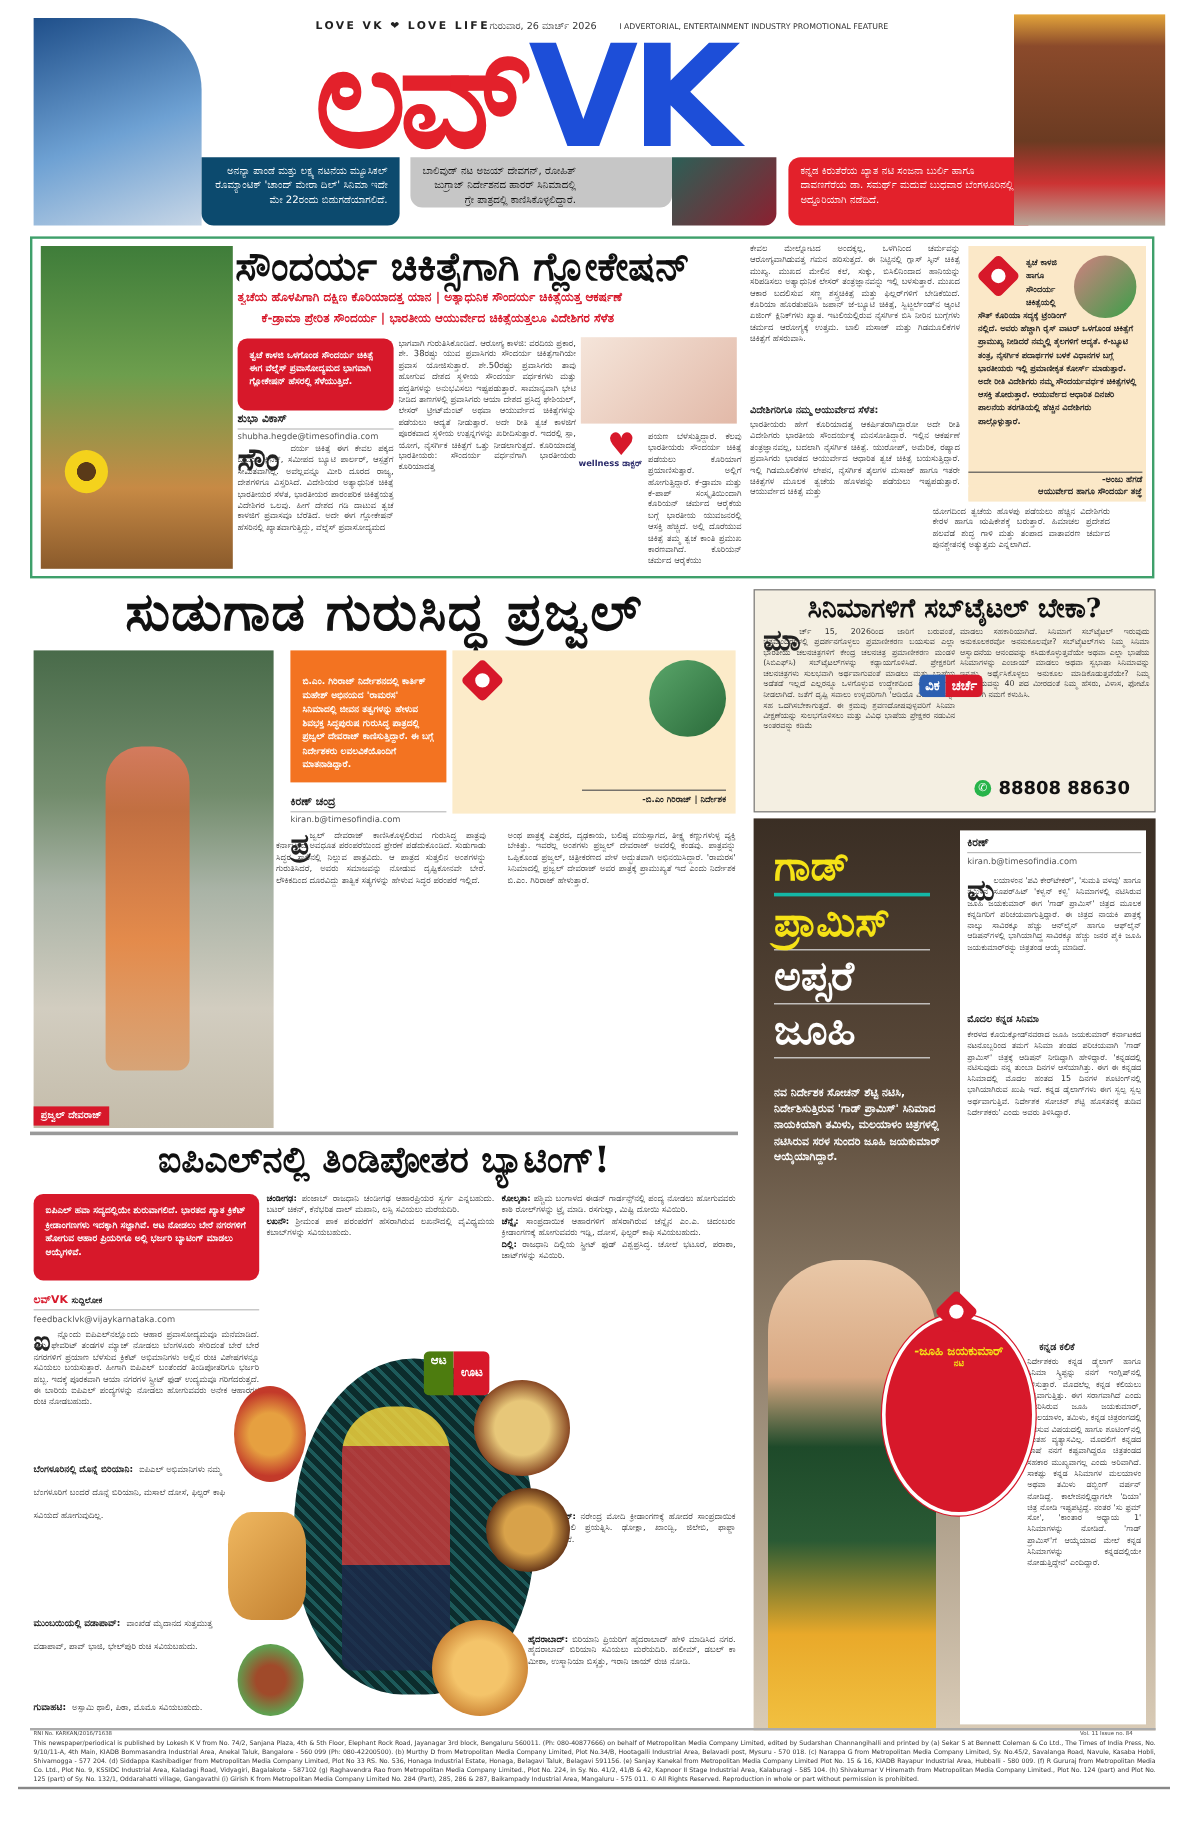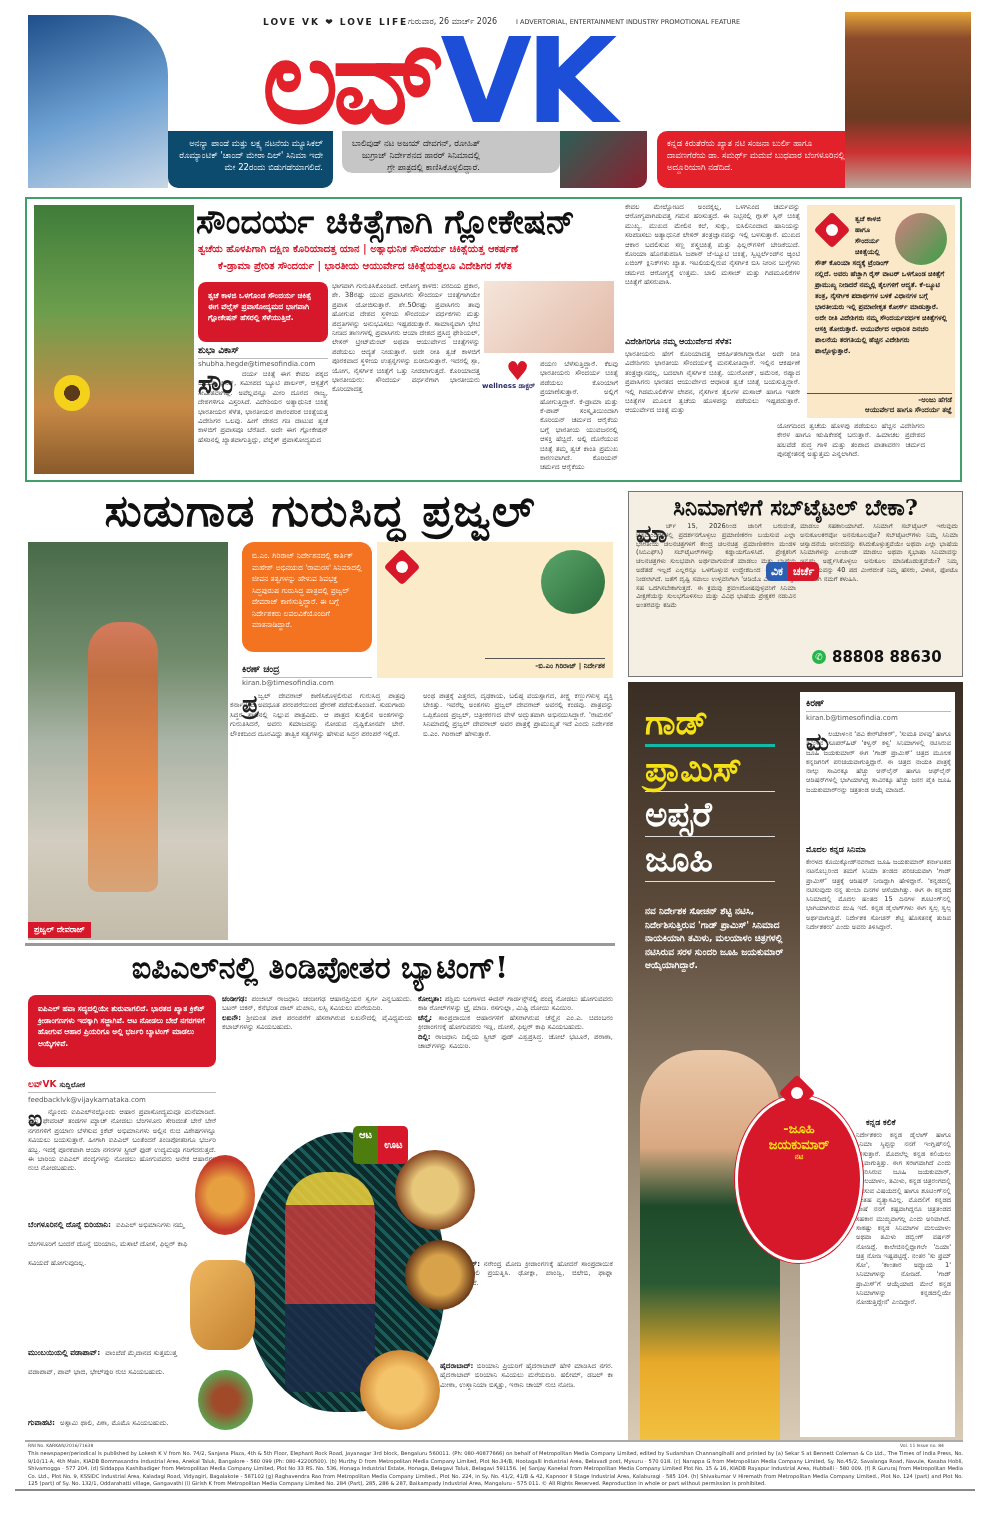--- a/index.html
+++ b/index.html
@@ -6,21 +6,21 @@
 body{width:990px;height:1521px;background:#fff;font-family:"DejaVu Sans",sans-serif;position:relative;overflow:hidden;color:#222}
 .abs{position:absolute}
 .ph{background:linear-gradient(135deg,#c9b59a,#7d6a55);overflow:hidden}
 .txt{font-size:7px;line-height:9.4px;color:#333;text-align:justify;overflow:hidden}
 .txt b{color:#111}
 .hdr-tag{font-size:9px;letter-spacing:2px;font-weight:bold;color:#222}
 .logo{font-family:"DejaVu Sans",sans-serif;font-weight:bold;font-size:118px;line-height:1;letter-spacing:-6px}
 .teaser{font-size:10px;line-height:14px;padding:6px 10px;border-radius:0 0 10px 10px}
 .sec-title{font-family:"DejaVu Serif",serif;font-weight:bold;text-align:center;color:#111}
 .redbox{background:#d7182a;color:#fff;font-weight:bold;font-size:9px;line-height:13px;padding:8px 10px;border-radius:8px}
-.orangebox{background:#f37321;color:#fff;font-weight:normal;font-size:9px;line-height:13px;padding:8px 10px;border-radius:12px}
+.orangebox{background:#f37321;color:#fff;font-weight:bold;font-size:9px;line-height:13px;padding:20px 10px;border-radius:0}
 .byline{font-size:9px;font-weight:bold;border-bottom:1px solid #bbb;padding-bottom:2px}
 .email{font-size:7px;color:#555;margin-top:2px}
 .quote{background:#fbe8c8;padding:8px;font-size:7.5px;line-height:11px;font-weight:bold}
 .diamond{width:26px;height:26px;background:#d7182a;transform:rotate(45deg);border-radius:4px;display:inline-block;position:relative}
 .diamond::after{content:"";position:absolute;left:7px;top:7px;width:12px;height:12px;border-radius:50%;background:#fff}
 .rule{height:3px;background:#999}
 </style>
 </head>
 <body>
 
@@ -136,21 +136,21 @@
 <div class="abs byline" style="left:806px;top:698px;width:145px">ಕಿರಣ್</div>
 <div class="abs email" style="left:806px;top:712px">kiran.b@timesofindia.com</div>
 <div class="abs" style="left:806px;top:730px;font-size:24px;font-weight:bold;line-height:24px">ಮ</div>
 <div class="abs txt" style="left:806px;top:730px;width:145px;height:112px;text-indent:22px;font-size:6.7px;line-height:9.3px">ಲಯಾಳಂನ 'ಪವಿ ಕೇರ್‌ಟೇಕರ್', 'ಸುಮತಿ ವಳವು' ಹಾಗೂ ತಮಿಳಿನ ಸೂಪರ್‌ಹಿಟ್ 'ಕಳ್ವನ್ ಕಳ್ವಿ' ಸಿನಿಮಾಗಳಲ್ಲಿ ನಟಿಸಿರುವ ಜೂಹಿ ಜಯಕುಮಾರ್ ಈಗ 'ಗಾಡ್ ಪ್ರಾಮಿಸ್' ಚಿತ್ರದ ಮೂಲಕ ಕನ್ನಡಿಗರಿಗೆ ಪರಿಚಯವಾಗುತ್ತಿದ್ದಾರೆ. ಈ ಚಿತ್ರದ ನಾಯಕಿ ಪಾತ್ರಕ್ಕೆ ನಾಲ್ಕು ಸಾವಿರಕ್ಕೂ ಹೆಚ್ಚು ಆನ್‌ಲೈನ್ ಹಾಗೂ ಆಫ್‌ಲೈನ್ ಆಡಿಷನ್‌ಗಳಲ್ಲಿ ಭಾಗಿಯಾಗಿದ್ದ ಸಾವಿರಕ್ಕೂ ಹೆಚ್ಚು ಜನರ ಪೈಕಿ ಜೂಹಿ ಜಯಕುಮಾರ್‌ರನ್ನು ಚಿತ್ರತಂಡ ಆಯ್ಕೆ ಮಾಡಿದೆ.</div>
 <div class="abs" style="left:806px;top:845px;font-size:8px;font-weight:bold">ಮೊದಲ ಕನ್ನಡ ಸಿನಿಮಾ</div>
 <div class="abs txt" style="left:806px;top:858px;width:145px;height:245px;font-size:6.7px;line-height:9.3px">ಕೇರಳದ ಕೊಯಿಕ್ಕೋಡ್‌ನವರಾದ ಜೂಹಿ ಜಯಕುಮಾರ್ ಕರ್ನಾಟಕದ ನಟನೊಬ್ಬರಿಂದ ತಮಗೆ ಸಿನಿಮಾ ತಂಡದ ಪರಿಚಯವಾಗಿ 'ಗಾಡ್ ಪ್ರಾಮಿಸ್' ಚಿತ್ರಕ್ಕೆ ಆಡಿಷನ್ ನೀಡಿದ್ದಾಗಿ ಹೇಳಿದ್ದಾರೆ. 'ಕನ್ನಡದಲ್ಲಿ ನಟಿಸುವುದು ನನ್ನ ತುಂಬಾ ದಿನಗಳ ಆಸೆಯಾಗಿತ್ತು. ಈಗ ಈ ಕನ್ನಡದ ಸಿನಿಮಾದಲ್ಲಿ ಮೊದಲ ಹಂತದ 15 ದಿನಗಳ ಶೂಟಿಂಗ್‌ನಲ್ಲಿ ಭಾಗಿಯಾಗಿರುವ ಖುಷಿ ಇದೆ. ಕನ್ನಡ ಡೈಲಾಗ್‌ಗಳು ಈಗ ಸ್ವಲ್ಪ ಸ್ವಲ್ಪ ಅರ್ಥವಾಗುತ್ತಿವೆ. ನಿರ್ದೇಶಕ ಸೋಚನ್ ಶೆಟ್ಟಿ ಹೊಸತನಕ್ಕೆ ತುಡಿವ ನಿರ್ದೇಶಕರು' ಎಂದು ಅವರು ತಿಳಿಸಿದ್ದಾರೆ.</div>
 <div class="abs" style="left:866px;top:1118px;font-size:8px;font-weight:bold">ಕನ್ನಡ ಕಲಿಕೆ</div>
 <div class="abs txt" style="left:806px;top:1131px;width:145px;height:300px;font-size:6.7px;line-height:9.3px;padding-left:50px">ನಿರ್ದೇಶಕರು ಕನ್ನಡ ಡೈಲಾಗ್ ಹಾಗೂ ಸಿನಿಮಾ ಸ್ಕ್ರಿಪ್ಟನ್ನು ನನಗೆ ಇಂಗ್ಲಿಷ್‌ನಲ್ಲಿ ಕಳಿಸುತ್ತಾರೆ. ಮೊದಲೆಲ್ಲ ಕನ್ನಡ ಕಲಿಯಲು ಕಷ್ಟವಾಗುತ್ತಿತ್ತು. ಈಗ ಸರಾಗವಾಗಿದೆ ಎಂದು ವಿವರಿಸಿರುವ ಜೂಹಿ ಜಯಕುಮಾರ್, 'ಮಲಯಾಳಂ, ತಮಿಳು, ಕನ್ನಡ ಚಿತ್ರರಂಗದಲ್ಲಿ ನಟಿಸುವ ವಿಷಯದಲ್ಲಿ ಹಾಗೂ ಶೂಟಿಂಗ್‌ನಲ್ಲಿ ಅಂತಹ ವ್ಯತ್ಯಾಸವಿಲ್ಲ. ಮೊದಲಿಗೆ ಕನ್ನಡದ ಭಾಷೆ ನನಗೆ ಕಷ್ಟವಾಗಿದ್ದರೂ ಚಿತ್ರತಂಡದ ಸಹಕಾರ ಮುಖ್ಯವಾಗಲ್ಲ ಎಂದು ಅರಿವಾಗಿದೆ. ಸಾಕಷ್ಟು ಕನ್ನಡ ಸಿನಿಮಾಗಳ ಮಲಯಾಳಂ ಅಥವಾ ತಮಿಳು ಡಬ್ಬಿಂಗ್ ವರ್ಷನ್ ನೋಡಿದ್ದೆ. ಕಾಲೇಜಿನಲ್ಲಿದ್ದಾಗಲೇ 'ದಿಯಾ' ಚಿತ್ರ ನೋಡಿ ಇಷ್ಟಪಟ್ಟಿದ್ದೆ. ನಂತರ 'ಸು ಫ್ರಮ್ ಸೋ', 'ಕಾಂತಾರ ಅಧ್ಯಾಯ 1' ಸಿನಿಮಾಗಳನ್ನು ನೋಡಿದೆ. 'ಗಾಡ್ ಪ್ರಾಮಿಸ್'ಗೆ ಆಯ್ಕೆಯಾದ ಮೇಲೆ ಕನ್ನಡ ಸಿನಿಮಾಗಳನ್ನು ಕನ್ನಡದಲ್ಲಿಯೇ ನೋಡುತ್ತಿದ್ದೇನೆ' ಎಂದಿದ್ದಾರೆ.</div>
 
 <div class="abs" style="left:735px;top:1095px;width:128px;height:168px;border-radius:50%;background:#d7182a;border:3px solid #fff;box-shadow:0 0 0 1px #d7182a;padding:18px 14px;text-align:center">
-  <span style="color:#f5e216;font-size:13px;font-weight:bold;display:block;margin-top:5px">-ಜೂಹಿ ಜಯಕುಮಾರ್</span>
+  <span style="color:#f5e216;font-size:10px;font-weight:bold;display:block;margin-top:5px">-ಜೂಹಿ ಜಯಕುಮಾರ್</span>
   <span style="color:#f5e216;font-size:7px;font-weight:bold;display:block">ನಟಿ</span>
 </div>
 <div class="abs diamond" style="left:784px;top:1080px"></div>
 
 
 <div class="abs sec-title" style="left:25px;top:950px;width:590px;font-size:30px">ಐಪಿಎಲ್‌ನಲ್ಲಿ ತಿಂಡಿಪೋತರ ಬ್ಯಾಟಿಂಗ್!</div>
 <div class="abs redbox" style="left:28px;top:995px;width:188px;height:72px;font-size:7.5px;line-height:11.5px">
   <span>ಐಪಿಎಲ್ ಹವಾ ಸದ್ಯದಲ್ಲಿಯೇ ಶುರುವಾಗಲಿದೆ. ಭಾರತದ ಖ್ಯಾತ ಕ್ರಿಕೆಟ್ ಕ್ರೀಡಾಂಗಣಗಳು ಇದಕ್ಕಾಗಿ ಸಜ್ಜಾಗಿವೆ. ಆಟ ನೋಡಲು ಬೇರೆ ನಗರಗಳಿಗೆ ಹೋಗುವ ಆಹಾರ ಪ್ರಿಯರಿಗೂ ಅಲ್ಲಿ ಭರ್ಜರಿ ಬ್ಯಾಟಿಂಗ್ ಮಾಡಲು ಆಯ್ಕೆಗಳಿವೆ.</span>
 </div>
 <div class="abs byline" style="left:28px;top:1079px;width:188px">

